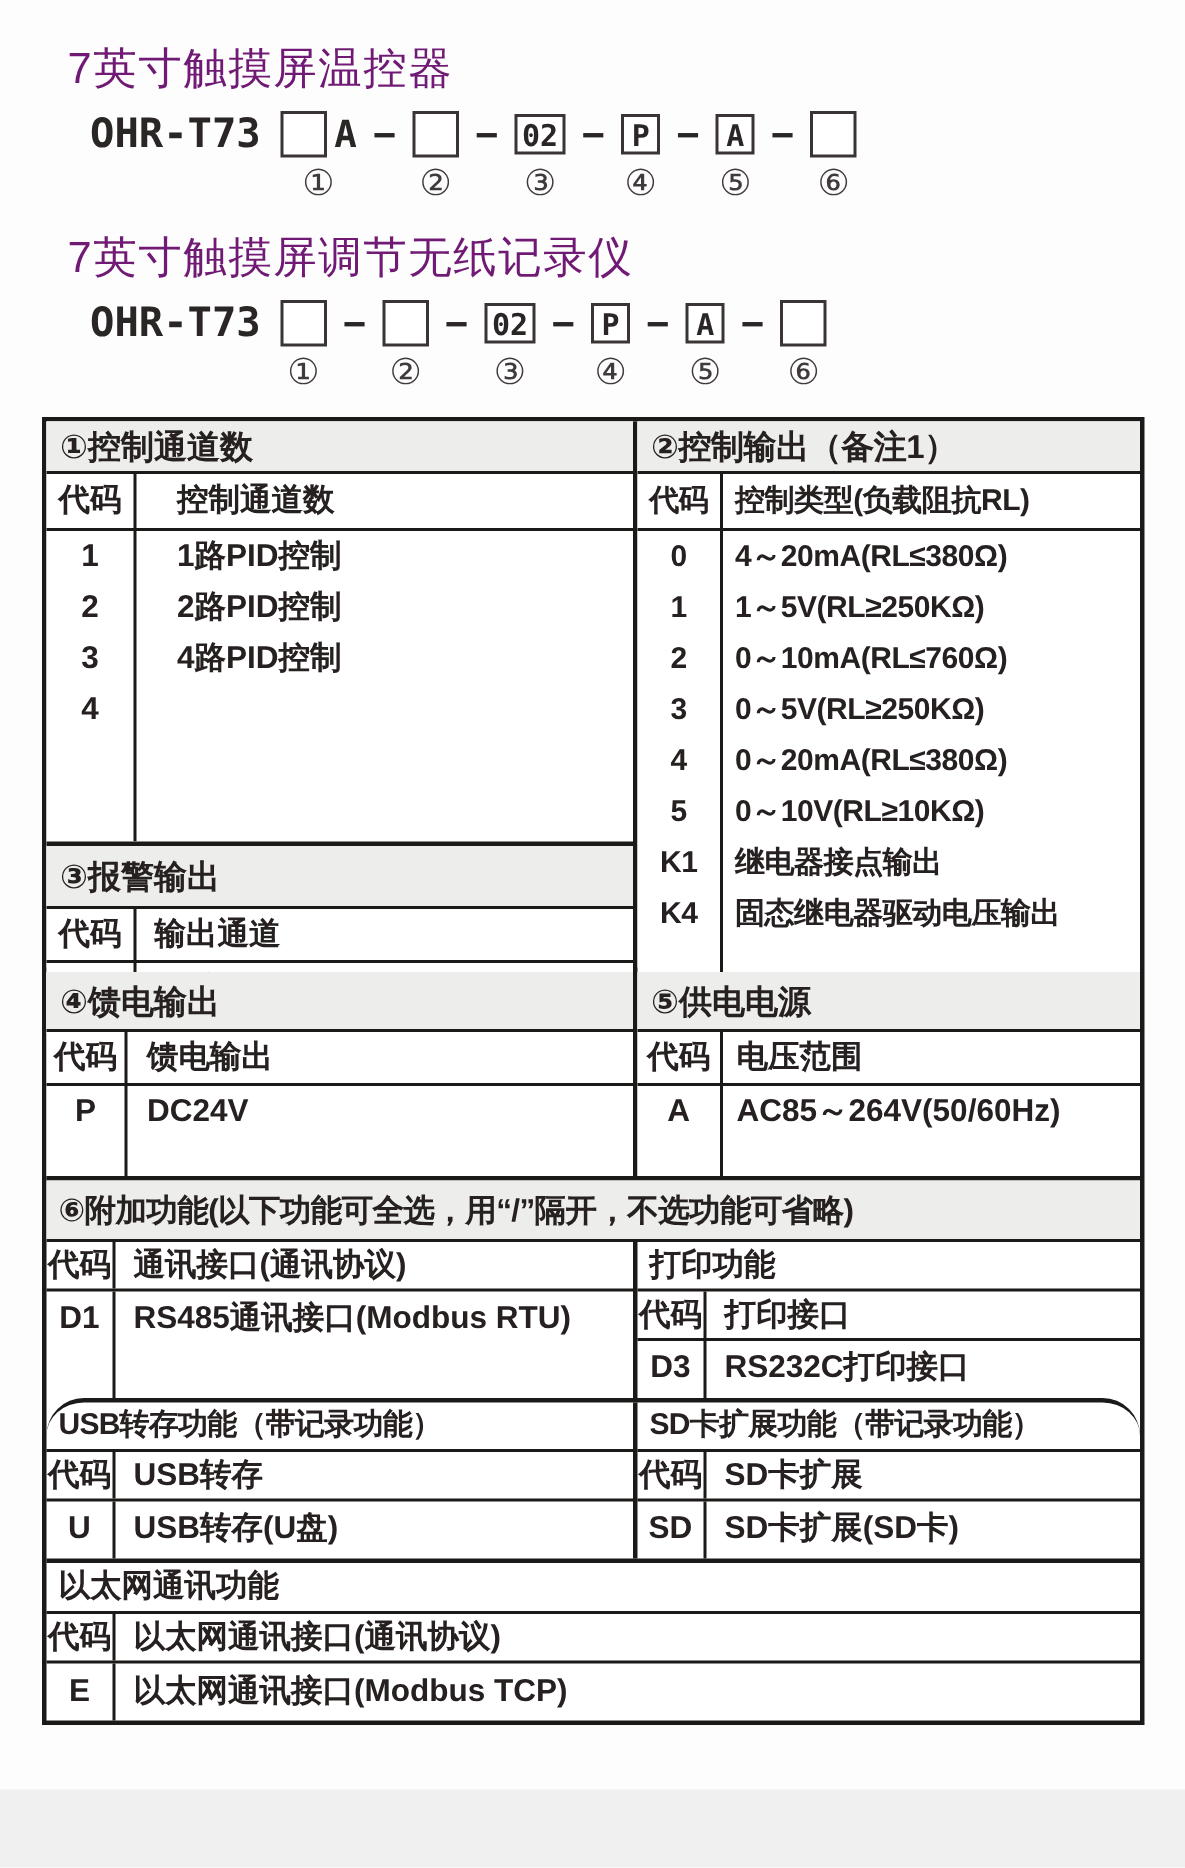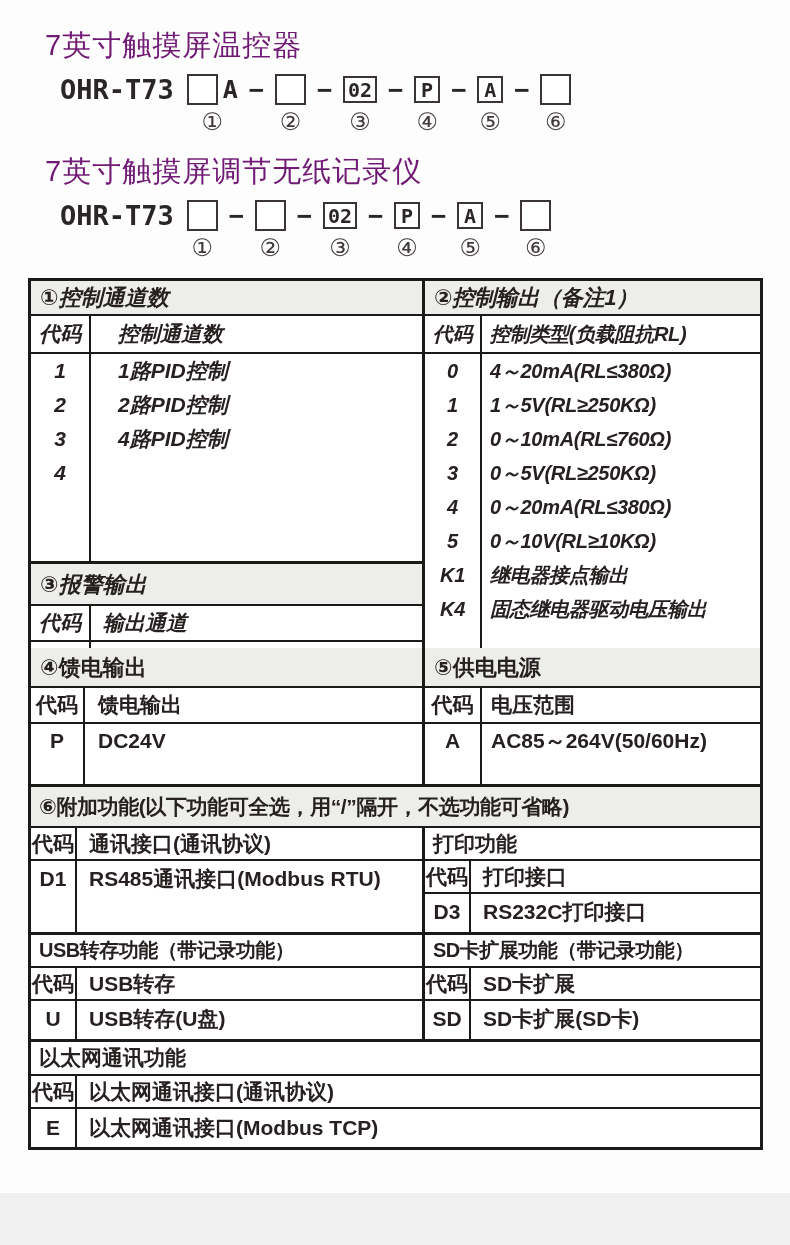--- a/index.html
+++ b/index.html
@@ -52,21 +52,21 @@
   .thead { display:flex; border-bottom:2px solid var(--bc); align-items:stretch; }
   .ccell { width:var(--cw,58px); border-right:2px solid var(--bc);
            text-align:center; flex-shrink:0; }
   .dcell { padding-left:var(--dp,10px); flex:1; }
   .tbody { display:flex; flex:1; min-height:0; }
   .codes { width:var(--cw,58px); border-right:2px solid var(--bc);
            text-align:center; flex-shrink:0; }
   .descs { flex:1; padding-left:var(--dp,10px); }
   .codes>div,.descs>div { height:34px; line-height:34px; white-space:nowrap; }
 
-  .top-grid { display:grid; grid-template-columns:394px 1fr; height:364px;font-style:italic; }
+  .top-grid { display:grid; grid-template-columns:394px 1fr; height:364px; }
   .left-col { border-right:3px solid var(--bc); display:flex; flex-direction:column; }
   .s1 { --cw:60px; --dp:27px; height:280px; }
   .s1 .sec-h,.s2 .sec-h { height:35px; font-size:22px; }
   .s1 .thead,.s2 .thead { height:38px; line-height:36px; }
   .s3 { --cw:60px; --dp:12px; border-top:3px solid var(--bc); flex:1; }
   .s3 .sec-h { height:42px; font-size:22px; }
   .s3 .thead { height:36px; line-height:34px; }
   .s2 { --cw:57px; --dp:8px; height:408px; font-size:20px; letter-spacing:-0.3px; }
 
   .row45 { border-top:3px solid var(--bc); display:grid;
@@ -74,21 +74,21 @@
   .s4 { --cw:54px; --dp:13px; border-right:3px solid var(--bc); }
   .s5 { --cw:57px; --dp:9px; }
   .s4 .sec-h,.s5 .sec-h { height:40px; font-size:22px; }
   .s4 .thead,.s5 .thead { height:36px; line-height:34px; }
 
   .s6 { border-top:3px solid var(--bc); }
   .s6-h { background:var(--hbg); border-bottom:2px solid var(--bc);
           height:41px; display:flex; align-items:center; padding:16px 8px;
           font-size:21px; letter-spacing:-0.4px; white-space:nowrap; }
   .sub-grid { display:grid; grid-template-columns:394px 1fr; }
-  .sub-grid.second { border-top:3px solid var(--bc); }
+  .sub-grid.second { border-top:3px solid var(--bc);border-radius:25px; }
   .sub { display:flex; flex-direction:column; --cw:46px; --dp:12px; }
   .sub.leftsub { border-right:3px solid var(--bc); }
   .sub-title { border-bottom:2px solid var(--bc); padding:0 8px; height:33px;
                line-height:31px; white-space:nowrap; }
   .sub .thead { height:33px; line-height:31px; }
   .sub .tbody { height:38px; }
   .sub .codes>div,.sub .descs>div { height:38px; line-height:36px; }
   .usb-sd .sub-title { font-size:20px; letter-spacing:-0.5px; }
 
   .eth { border-top:3px solid var(--bc); --cw:46px; --dp:12px;

